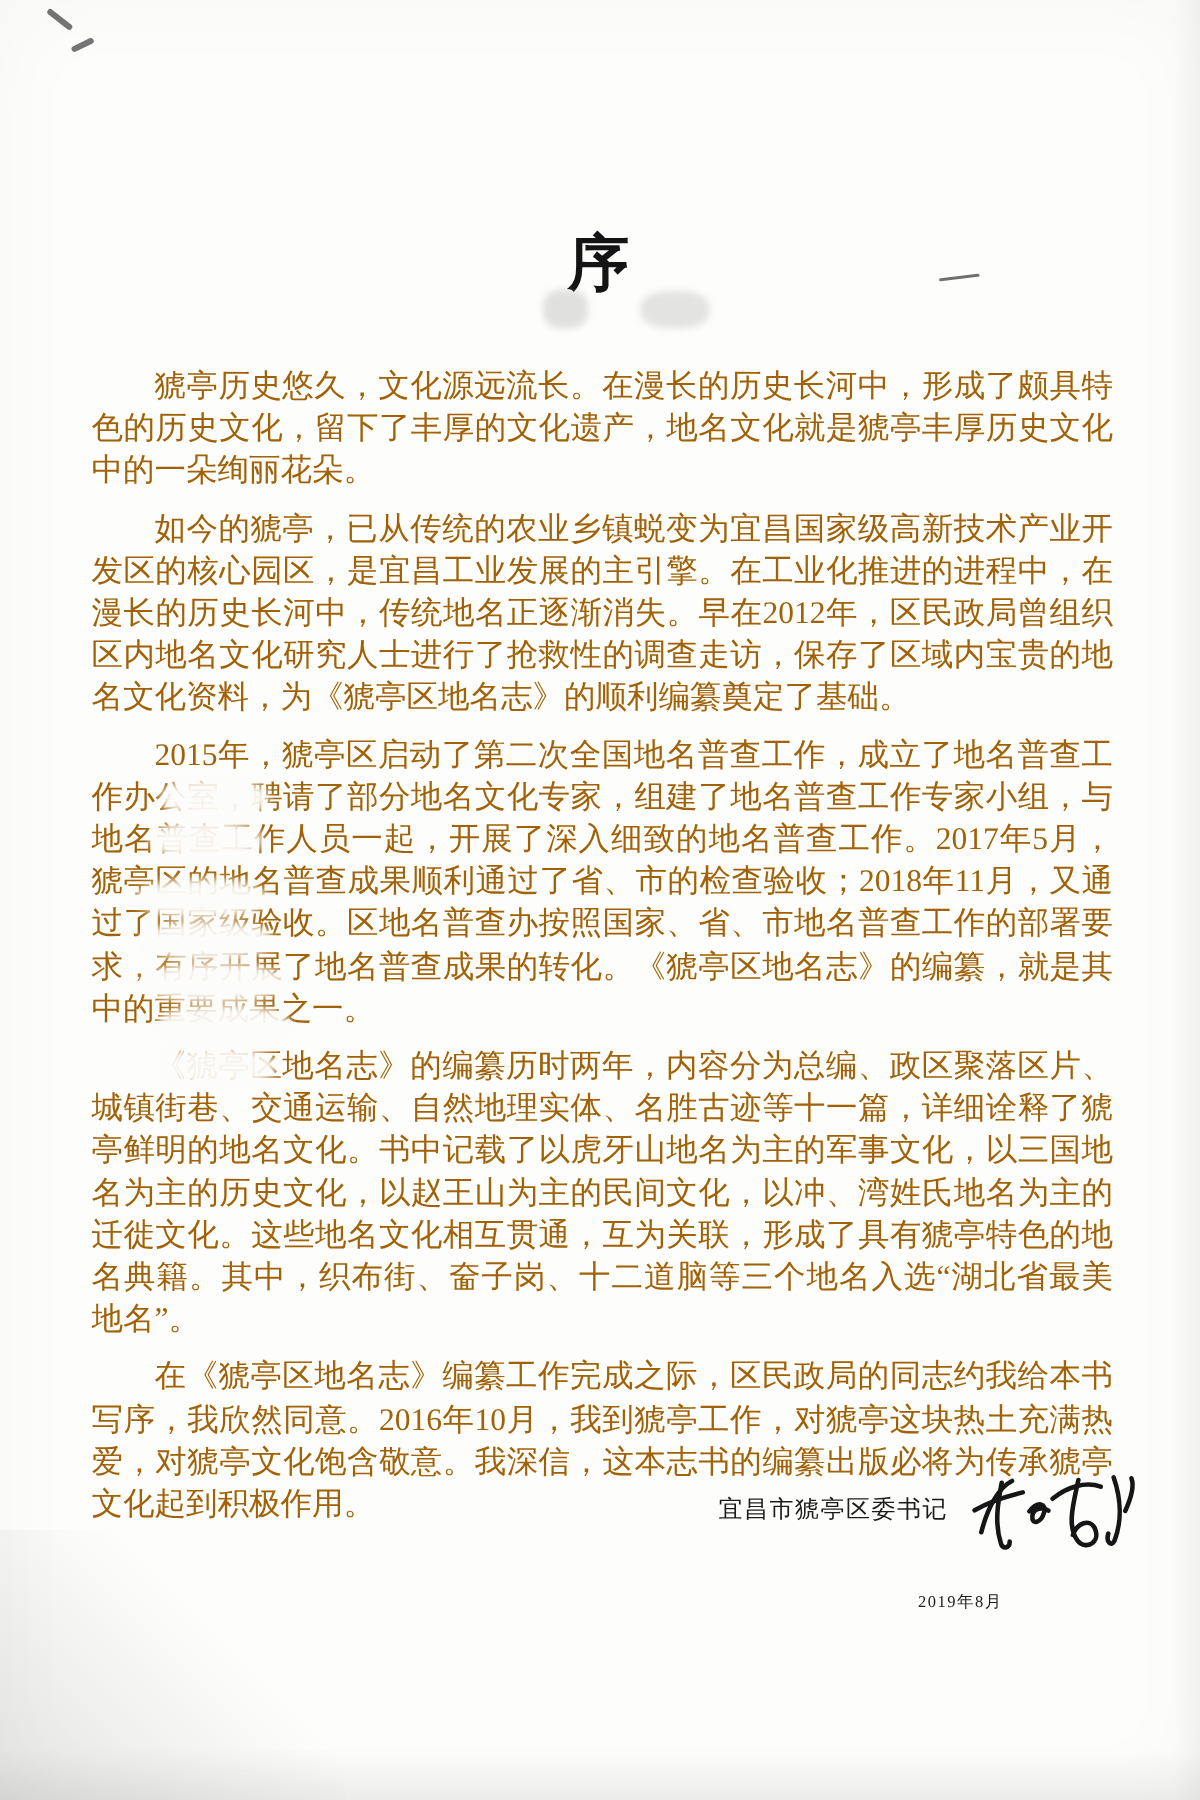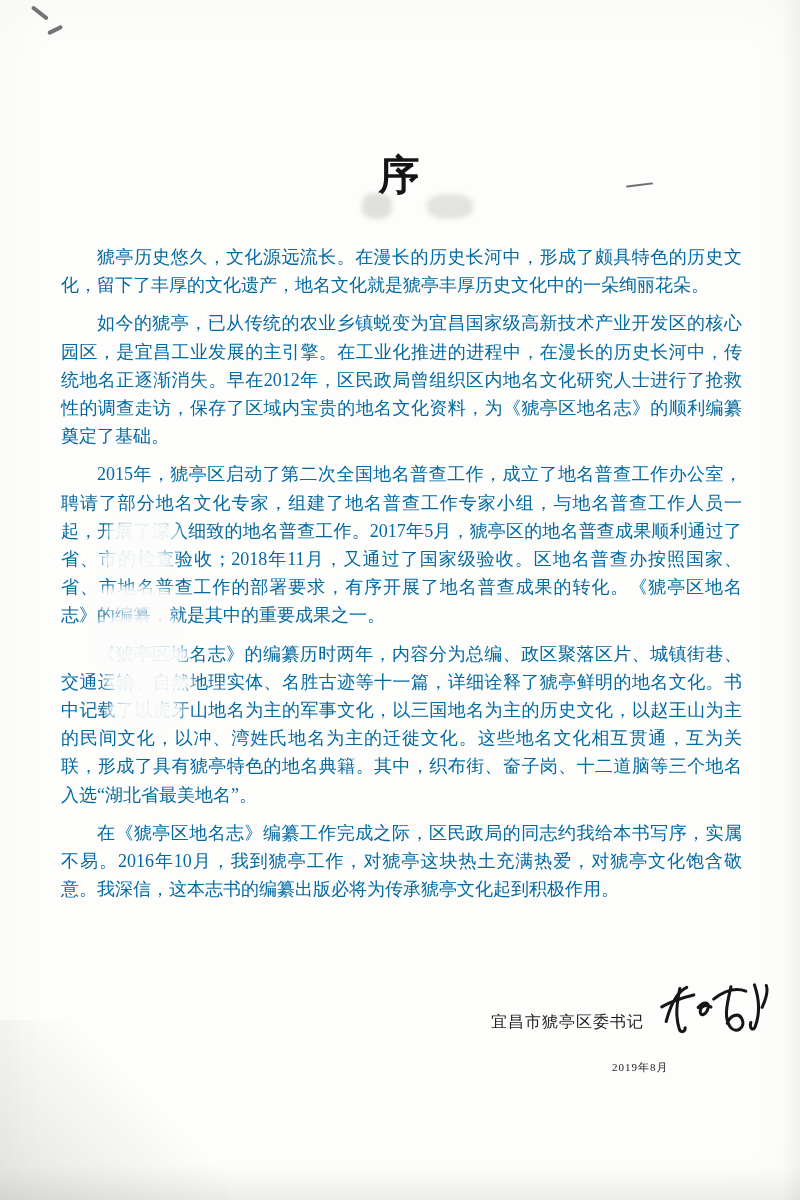--- a/index.html
+++ b/index.html
@@ -28,33 +28,33 @@
   }
   
   .text-column {
     position: absolute;
     left: 61px;
     top: 243px;
     width: 681px;
   }
   .text-column p {
     margin: 0 0 10px 0;
-    font-size: 18px;
+    font-size: 21px;
     line-height: 28.2px;
     text-align: justify;
     text-indent: 2em;
-    color: #0369a1;
+    color: #a16207;
   }
   
   .sig-row {
     position: absolute;
     top: 986px;
-    right: 28px;
+    right: 40px;
     display: flex;
-    align-items: center;
+    align-items: flex-start;
   }
   .sig-role {
     font-size: 16px;
     letter-spacing: 1px;
     color: #1b1b1b;
     white-space: nowrap;
     padding-top: 10px;
   }
   .sig-svg {
     margin-left: 10px;
@@ -132,21 +132,21 @@
 
   <div class="ghost-blob" style="left:362px; top:193px; width:30px; height:26px; background:rgba(125,125,125,0.22);"></div>
   <div class="ghost-blob" style="left:427px; top:194px; width:46px; height:25px; background:rgba(125,125,125,0.20);"></div>
   <div class="pen-dash"></div>
 
   <div class="text-column">
     <p>猇亭历史悠久，文化源远流长。在漫长的历史长河中，形成了颇具特色的历史文化，留下了丰厚的文化遗产，地名文化就是猇亭丰厚历史文化中的一朵绚丽花朵。</p>
     <p>如今的猇亭，已从传统的农业乡镇蜕变为宜昌国家级高新技术产业开发区的核心园区，是宜昌工业发展的主引擎。在工业化推进的进程中，在漫长的历史长河中，传统地名正逐渐消失。早在2012年，区民政局曾组织区内地名文化研究人士进行了抢救性的调查走访，保存了区域内宝贵的地名文化资料，为《猇亭区地名志》的顺利编纂奠定了基础。</p>
     <p>2015年，猇亭区启动了第二次全国地名普查工作，成立了地名普查工作办公室，聘请了部分地名文化专家，组建了地名普查工作专家小组，与地名普查工作人员一起，开展了深入细致的地名普查工作。2017年5月，猇亭区的地名普查成果顺利通过了省、市的检查验收；2018年11月，又通过了国家级验收。区地名普查办按照国家、省、市地名普查工作的部署要求，有序开展了地名普查成果的转化。《猇亭区地名志》的编纂，就是其中的重要成果之一。</p>
     <p>《猇亭区地名志》的编纂历时两年，内容分为总编、政区聚落区片、城镇街巷、交通运输、自然地理实体、名胜古迹等十一篇，详细诠释了猇亭鲜明的地名文化。书中记载了以虎牙山地名为主的军事文化，以三国地名为主的历史文化，以赵王山为主的民间文化，以冲、湾姓氏地名为主的迁徙文化。这些地名文化相互贯通，互为关联，形成了具有猇亭特色的地名典籍。其中，织布街、奤子岗、十二道脑等三个地名入选“湖北省最美地名”。</p>
-    <p>在《猇亭区地名志》编纂工作完成之际，区民政局的同志约我给本书写序，实属不易。2016年10月，我到猇亭工作，对猇亭这块热土充满热爱，对猇亭文化饱含敬意。我深信，这本志书的编纂出版必将为传承猇亭文化起到积极作用。</p>
+    <p>在《猇亭区地名志》编纂工作完成之际，区民政局的同志约我给本书写序，我欣然同意。2016年10月，我到猇亭工作，对猇亭这块热土充满热爱，对猇亭文化饱含敬意。我深信，这本志书的编纂出版必将为传承猇亭文化起到积极作用。</p>
   </div>
 
   <div class="smudge" style="left:107px; top:519px; width:72px; height:26px;"></div>
   <div class="smudge" style="left:100px; top:547px; width:75px; height:26px;"></div>
   <div class="smudge" style="left:90px;  top:586px; width:88px; height:26px;"></div>
   <div class="smudge" style="left:94px;  top:614px; width:88px; height:26px;"></div>
   <div class="smudge" style="left:94px;  top:642px; width:96px; height:26px;"></div>
   <div class="smudge" style="left:105px; top:670px; width:88px; height:26px;"></div>
   <div class="smudge" style="left:108px; top:698px; width:76px; height:26px;"></div>
 

